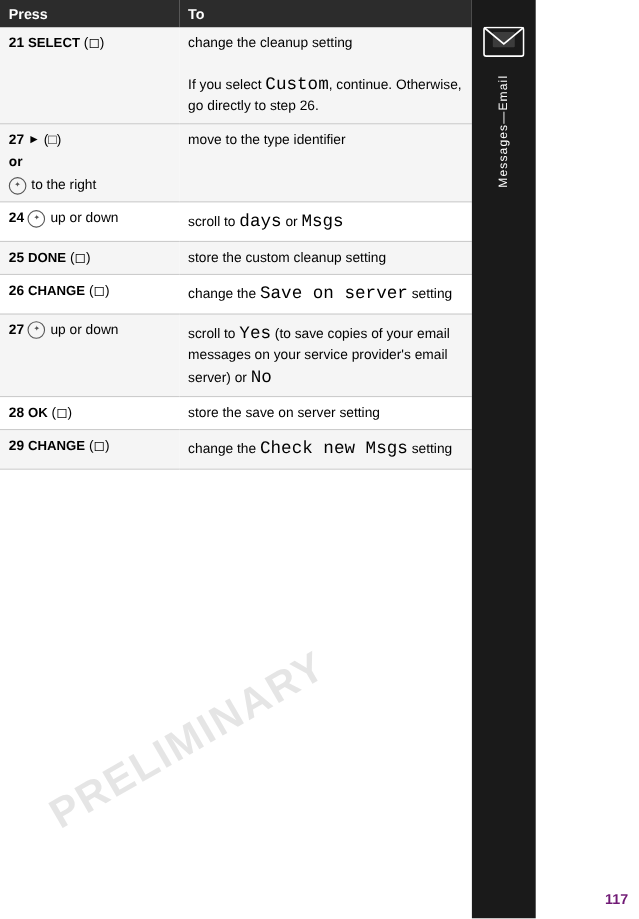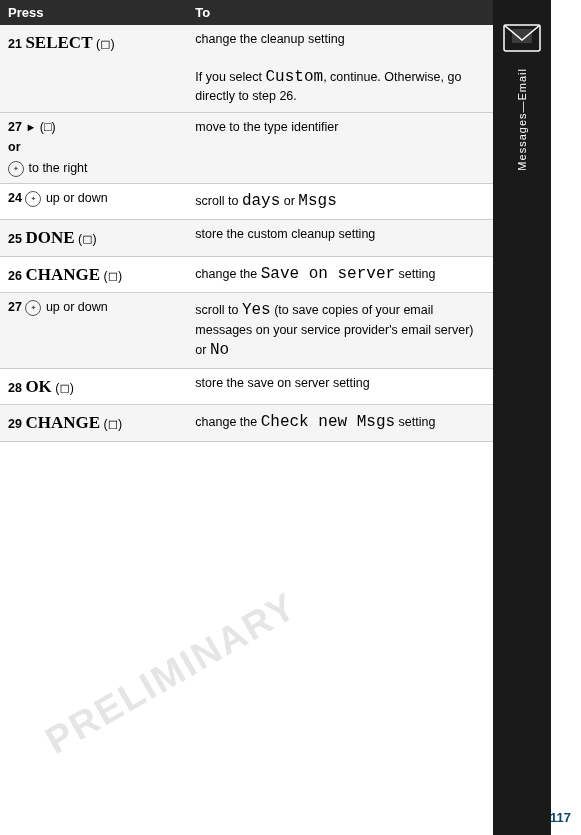--- a/index.html
+++ b/index.html
@@ -8,21 +8,21 @@
       height: 835px;
       background: #ffffff;
       font-family: Arial, Helvetica, sans-serif;
       font-size: 13px;
       overflow: hidden;
       position: relative;
     }
 
     .page-wrapper {
       display: flex;
-      width: 551px;
+      width: 487px;
       height: 835px;
     }
 
     .main-content {
       flex: 1;
       display: flex;
       flex-direction: column;
       padding: 0;
       overflow: hidden;
     }
@@ -122,21 +122,21 @@
       letter-spacing: 1px;
       white-space: nowrap;
     }
 
     .page-num {
       position: absolute;
       bottom: 10px;
       right: 8px;
       font-size: 13px;
       font-weight: bold;
-      color: #0c4a6e;
+      color: #701a75;
     }
 
     
     .envelope-icon {
       width: 38px;
       height: 28px;
       margin-top: 14px;
       margin-bottom: 6px;
     }
 
@@ -156,22 +156,22 @@
       font-size: 7px;
       position: absolute;
       top: 50%;
       left: 50%;
       transform: translate(-50%, -50%);
       color: #555;
     }
 
     .key-label {
       display: inline-block;
-      font-family: Liberation Serif, serif;
-      font-size: 17px;
+      font-family: Liberation Sans, sans-serif;
+      font-size: 12px;
       font-weight: bold;
       letter-spacing: 0;
     }
   </style>
 </head>
 <body>
 
 <div class="page-wrapper">
   <div class="main-content">
     <table>

